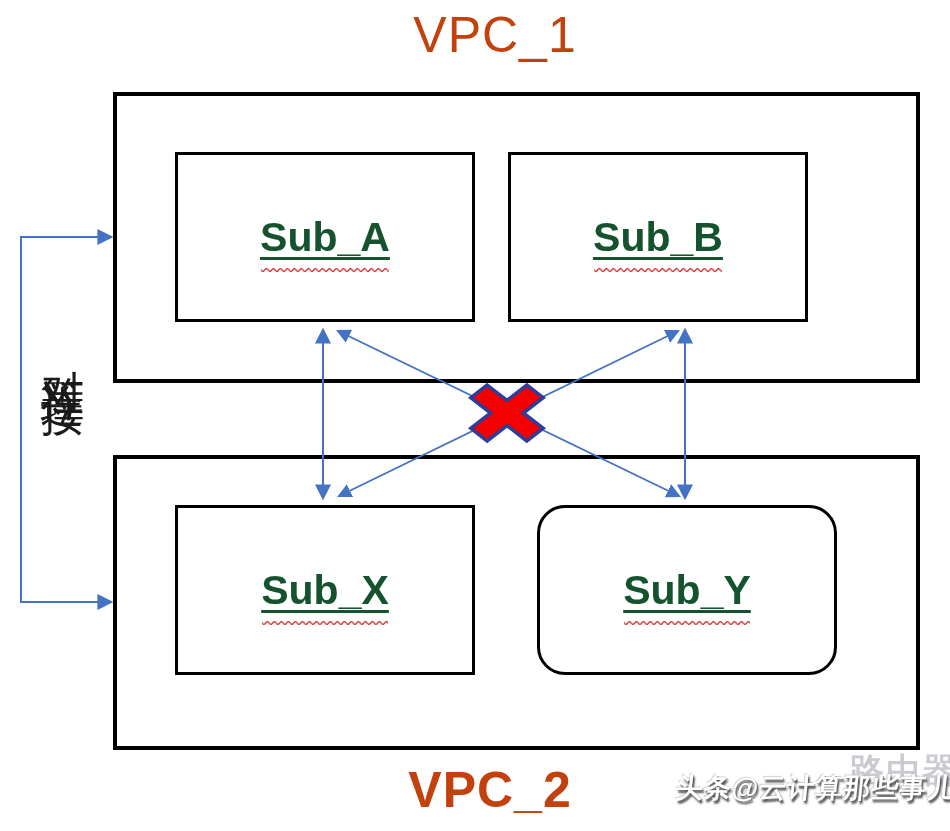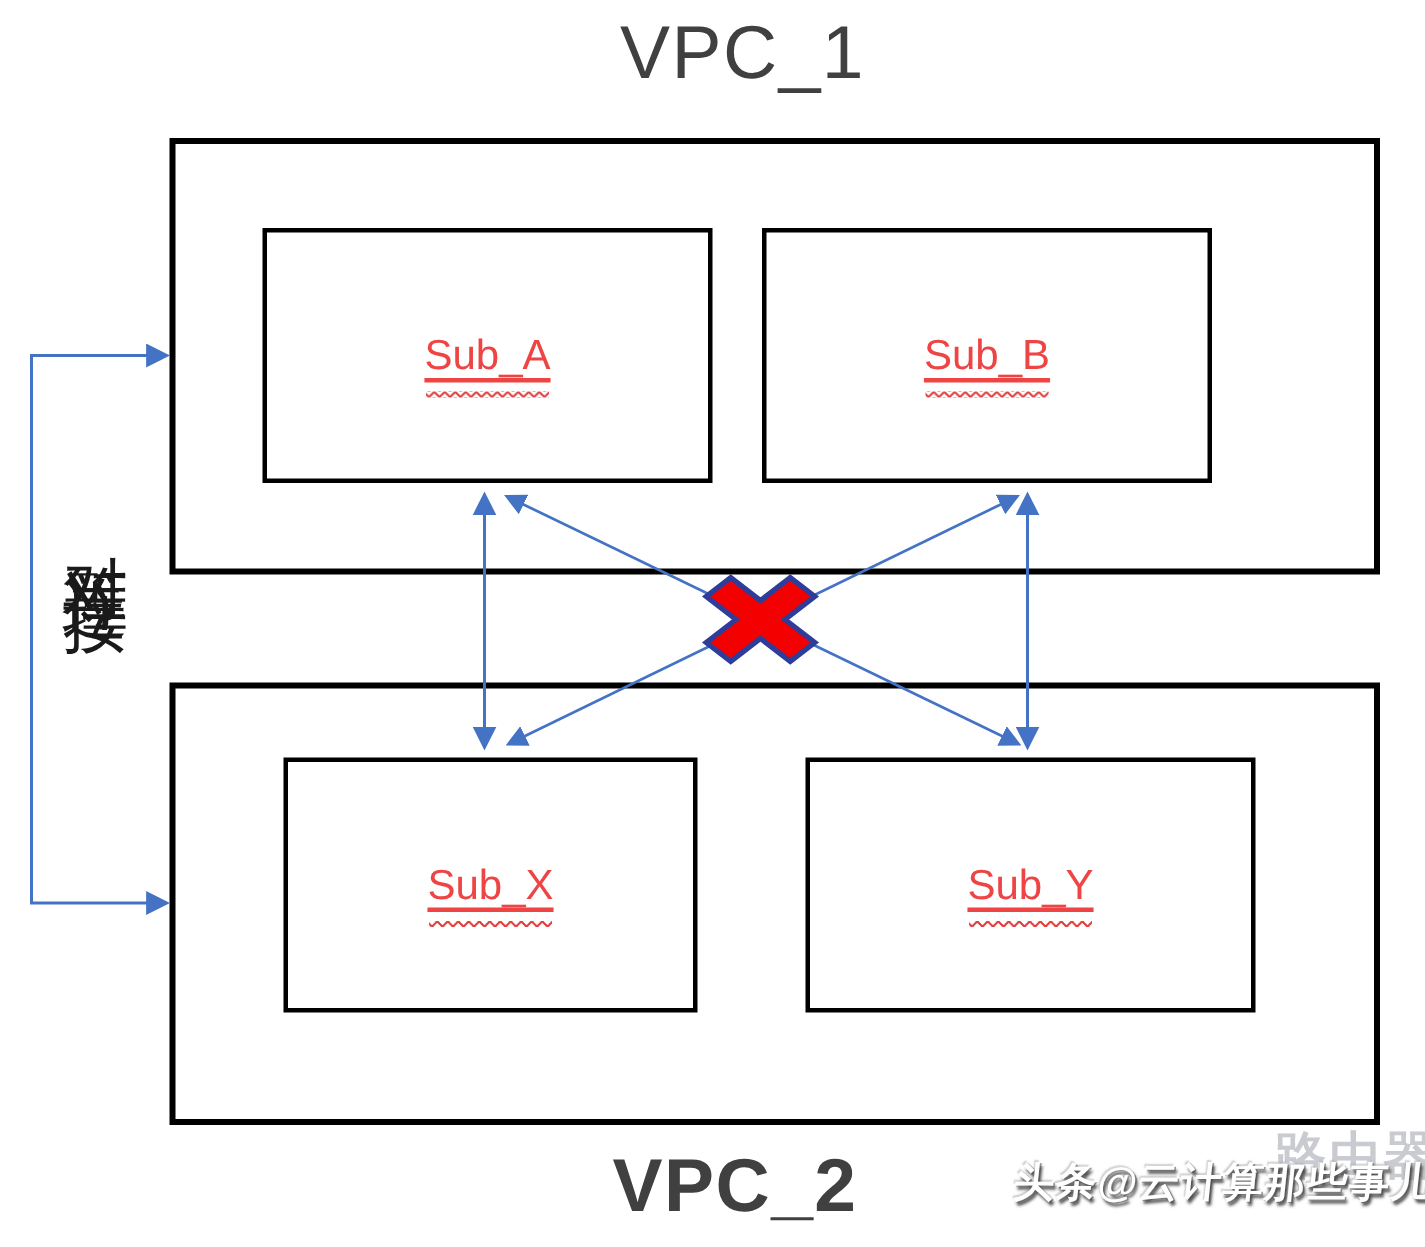--- a/index.html
+++ b/index.html
@@ -2,42 +2,42 @@
 <html><head>
 <meta charset="utf-8">
 <style>
   html,body{margin:0;padding:0;background:#fff;}
   body{
     width:950px;height:831px;position:relative;overflow:hidden;
     font-family:"Liberation Sans","DejaVu Sans",sans-serif;
   }
   
   .vpc-title{
-    position:absolute;text-align:center;color:#404040;
+    position:absolute;text-align:center;color:#c2410c;
     font-size:50px;font-weight:500;letter-spacing:1px;line-height:1.1;
   }
   #vpc1-title{left:270px;width:450px;top:8px;}
   #vpc2-title{left:265px;width:450px;top:763px;font-weight:bold;}
   
   .vpc-box{
     position:absolute;box-sizing:border-box;background:#fff;
     border:4px solid #000;
   }
   #vpc1-box{left:113px;top:92px;width:807px;height:291px;}
   #vpc2-box{left:113px;top:455px;width:807px;height:295px;}
   
   .subnet{
     position:absolute;box-sizing:border-box;background:#fff;
     border:3px solid #000;display:flex;align-items:center;justify-content:center;
   }
   #sub-a{left:175px;top:152px;width:300px;height:170px;}
   #sub-b{left:508px;top:152px;width:300px;height:170px;}
-  #sub-x{left:189px;top:505px;width:276px;height:170px;}
-  #sub-y{left:537px;top:505px;width:300px;height:170px;}
-  .sub-label{position:relative;display:inline-block;font-size:28px;color:#ef4444;line-height:1;}
+  #sub-x{left:175px;top:505px;width:300px;height:170px;}
+  #sub-y{left:537px;top:505px;width:300px;height:170px;border-radius:28px;}
+  .sub-label{position:relative;display:inline-block;font-size:41px;color:#14532d;line-height:1;font-weight:bold;}
   .sub-text{
     text-decoration:underline;text-decoration-thickness:2.5px;
     text-underline-offset:6px;text-decoration-skip-ink:none;
   }
   .squiggle{
     position:absolute;left:1px;right:1px;bottom:-14px;height:4px;display:block;
     background-image:
       linear-gradient(135deg,transparent 40%,#E04040 47%,#E04040 58%,transparent 65%),
       linear-gradient(45deg,transparent 40%,#E04040 47%,#E04040 58%,transparent 65%);
     background-size:7px 4px;

